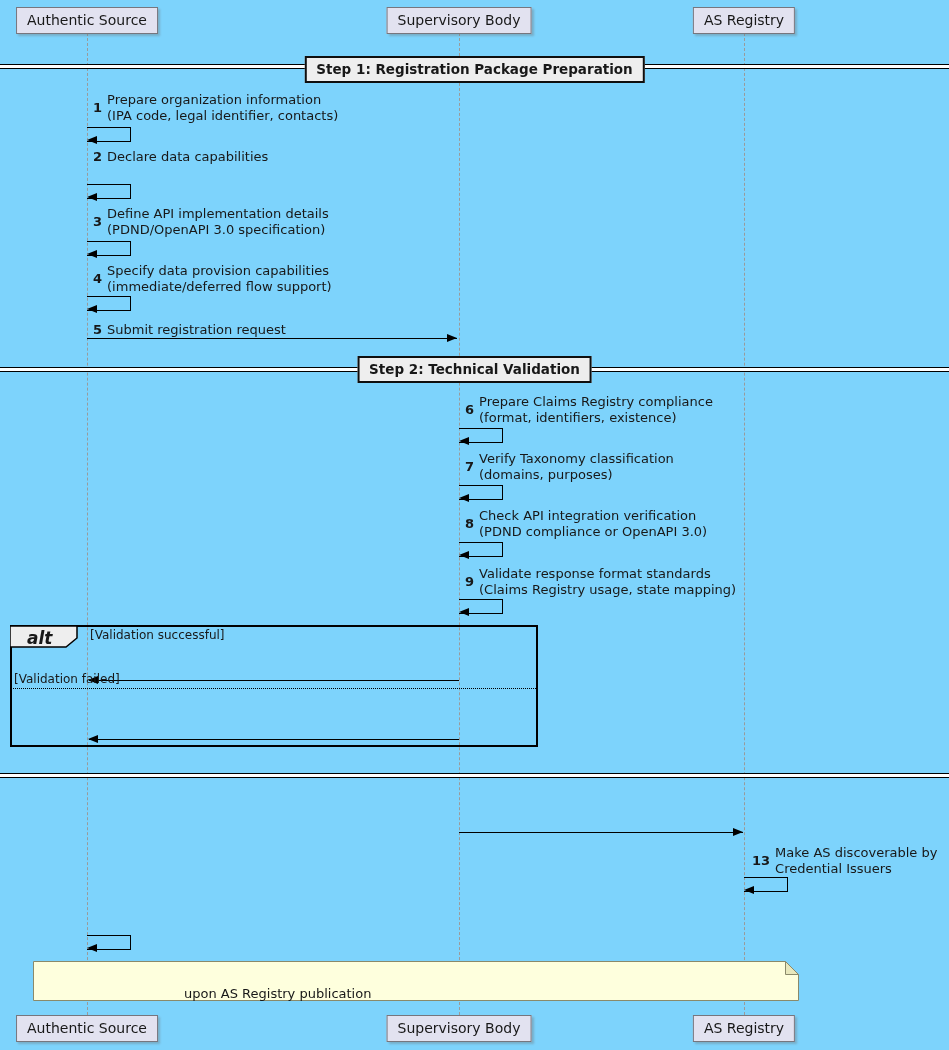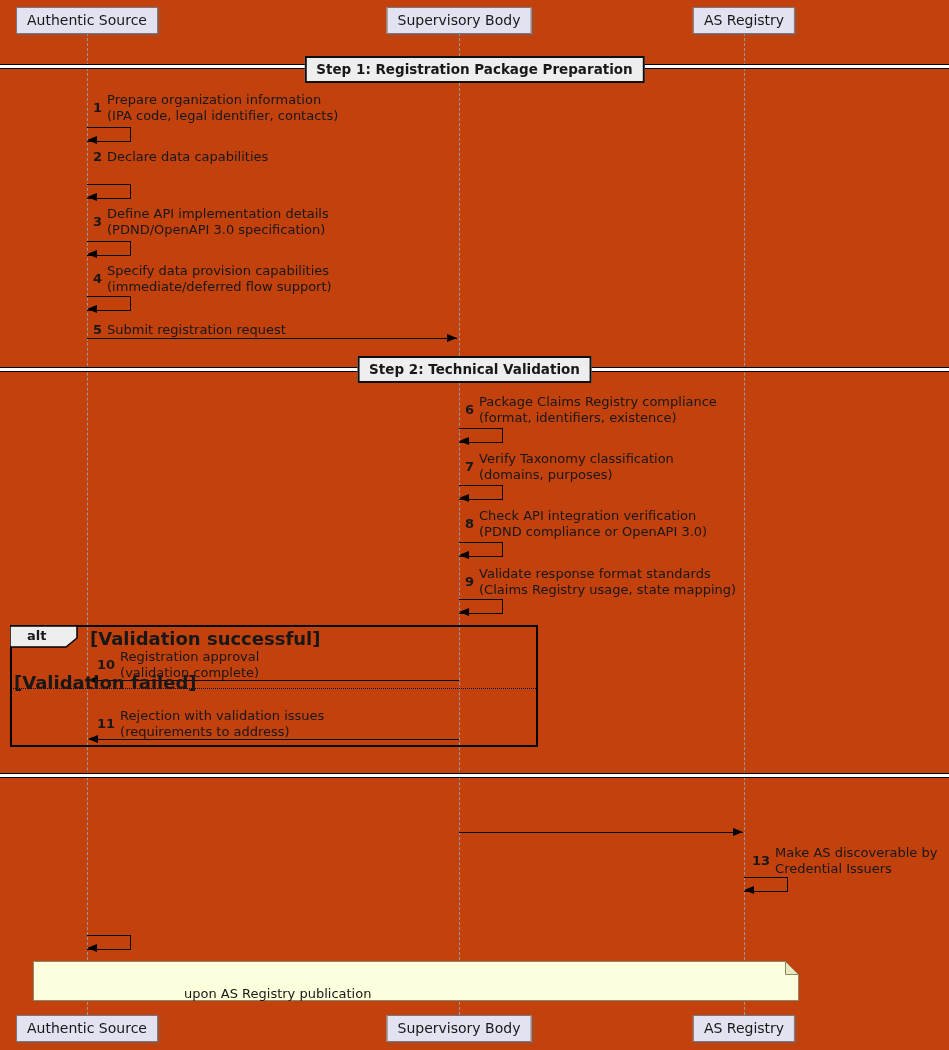--- a/index.html
+++ b/index.html
@@ -1,18 +1,18 @@
 <!DOCTYPE html>
 <html><head>
 <meta charset="utf-8">
 <style>
   html,body { margin:0; padding:0; background:#ffffff; }
   .canvas {
     position:relative; width:949px; height:1050px;
-    background:#c2410c; overflow:hidden;
+    background:#7dd3fc; overflow:hidden;
     font-family:"DejaVu Sans","Liberation Sans",sans-serif;
     color:#181818; font-size:13px;
   }
   .lifeline {
     position:absolute; top:33px; height:982px; width:0;
     border-left:1px dashed #9a9a9a;
   }
   .participant {
     position:absolute; transform:translateX(-50%);
     background:#E2E2F0; border:1px solid #76767e;
@@ -45,23 +45,23 @@
     border-right:10px solid #000;
   }
   .head-right {
     position:absolute; width:0; height:0;
     border-top:4px solid transparent; border-bottom:4px solid transparent;
     border-left:10px solid #000;
   }
   .alt-frame { position:absolute; border:2px solid #000; box-sizing:border-box; }
   .alt-pent { position:absolute; }
   .alt-operator {
-    position:absolute; font-weight:bold; font-size:13px;
+    position:absolute; font-weight:bold; font-size:17px;font-style:italic;
   }
-  .alt-guard { position:absolute; font-weight:bold; font-size:18px; white-space:nowrap; }
+  .alt-guard { position:absolute; font-weight:normal; font-size:12px; white-space:nowrap; }
   .alt-sep { position:absolute; height:0; border-top:1.5px dotted #000; }
   .note-shape { position:absolute; }
   .note-text { position:absolute; line-height:19px; white-space:nowrap; }
 </style>
 </head>
 <body>
 
 <div class="canvas">
 
   <div class="lifeline" style="left:87px"></div>
@@ -108,21 +108,21 @@
     <span>Submit registration request</span>
   </div>
   <div class="arrow-line" style="left:87px; top:338px; width:370px"></div>
   <div class="head-right" style="left:447px; top:334px"></div>
 
   <div class="divider-line" style="top:367px"></div>
   <div class="divider-label" style="top:356px">Step 2: Technical Validation</div>
 
   <div class="msg-label" style="left:465px; top:394px">
     <b>6</b>
-    <span><span>Package Claims Registry compliance</span><br><span>(format, identifiers, existence)</span></span>
+    <span><span>Prepare Claims Registry compliance</span><br><span>(format, identifiers, existence)</span></span>
   </div>
   <div class="self-loop" style="left:459px; top:428px"></div>
   <div class="head-left" style="left:459px; top:437px"></div>
 
   <div class="msg-label" style="left:465px; top:451px">
     <b>7</b>
     <span><span>Verify Taxonomy classification</span><br><span>(domains, purposes)</span></span>
   </div>
   <div class="self-loop" style="left:459px; top:485px"></div>
   <div class="head-left" style="left:459px; top:494px"></div>
@@ -141,34 +141,26 @@
   <div class="self-loop" style="left:459px; top:599px"></div>
   <div class="head-left" style="left:459px; top:608px"></div>
 
   <div class="alt-frame" style="left:10px; top:625px; width:528px; height:122px"></div>
   <svg class="alt-pent" style="left:10px; top:625px" width="68" height="23" viewBox="0 0 68 23">
     <polygon points="0,1 67,1 67,13 56,22 0,22" fill="#EEEEEE" stroke="#000000" stroke-width="1.5"></polygon>
   </svg>
   <div class="alt-operator" style="left:27px; top:628px">alt</div>
   <div class="alt-guard" style="left:90px; top:628px">[Validation successful]</div>
 
-  <div class="msg-label" style="left:97px; top:649px">
-    <b>10</b>
-    <span><span>Registration approval</span><br><span>(validation complete)</span></span>
-  </div>
   <div class="arrow-line" style="left:89px; top:680px; width:370px"></div>
   <div class="head-left" style="left:88px; top:676px"></div>
 
   <div class="alt-sep" style="left:10px; top:688px; width:528px"></div>
   <div class="alt-guard" style="left:14px; top:672px">[Validation failed]</div>
 
-  <div class="msg-label" style="left:97px; top:708px">
-    <b>11</b>
-    <span><span>Rejection with validation issues</span><br><span>(requirements to address)</span></span>
-  </div>
   <div class="arrow-line" style="left:89px; top:739px; width:370px"></div>
   <div class="head-left" style="left:88px; top:735px"></div>
 
   <div class="divider-line" style="top:773px"></div>
 
   <div class="arrow-line" style="left:459px; top:832px; width:284px"></div>
   <div class="head-right" style="left:733px; top:828px"></div>
 
   <div class="msg-label" style="left:752px; top:845px">
     <b>13</b>

